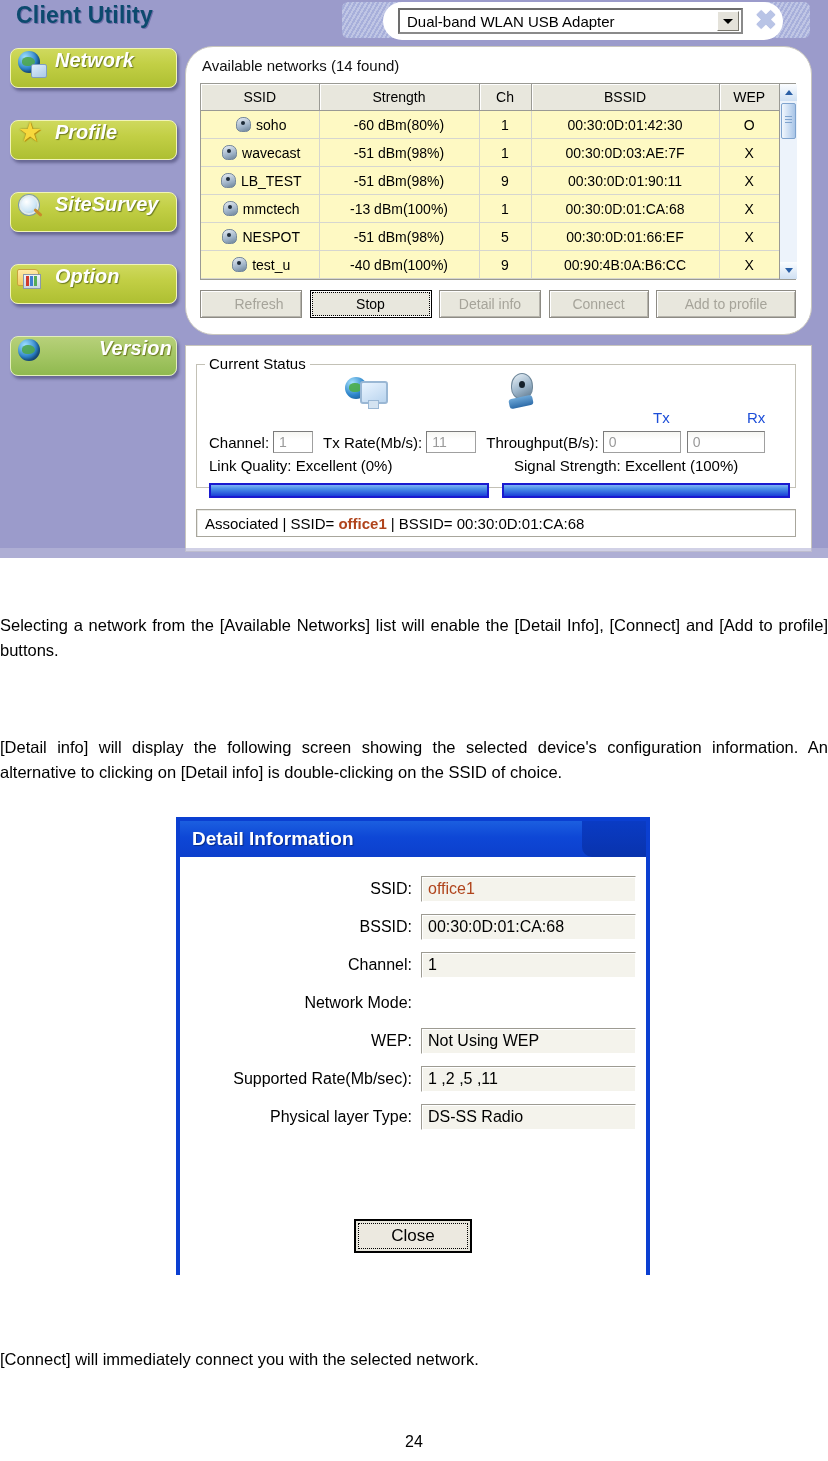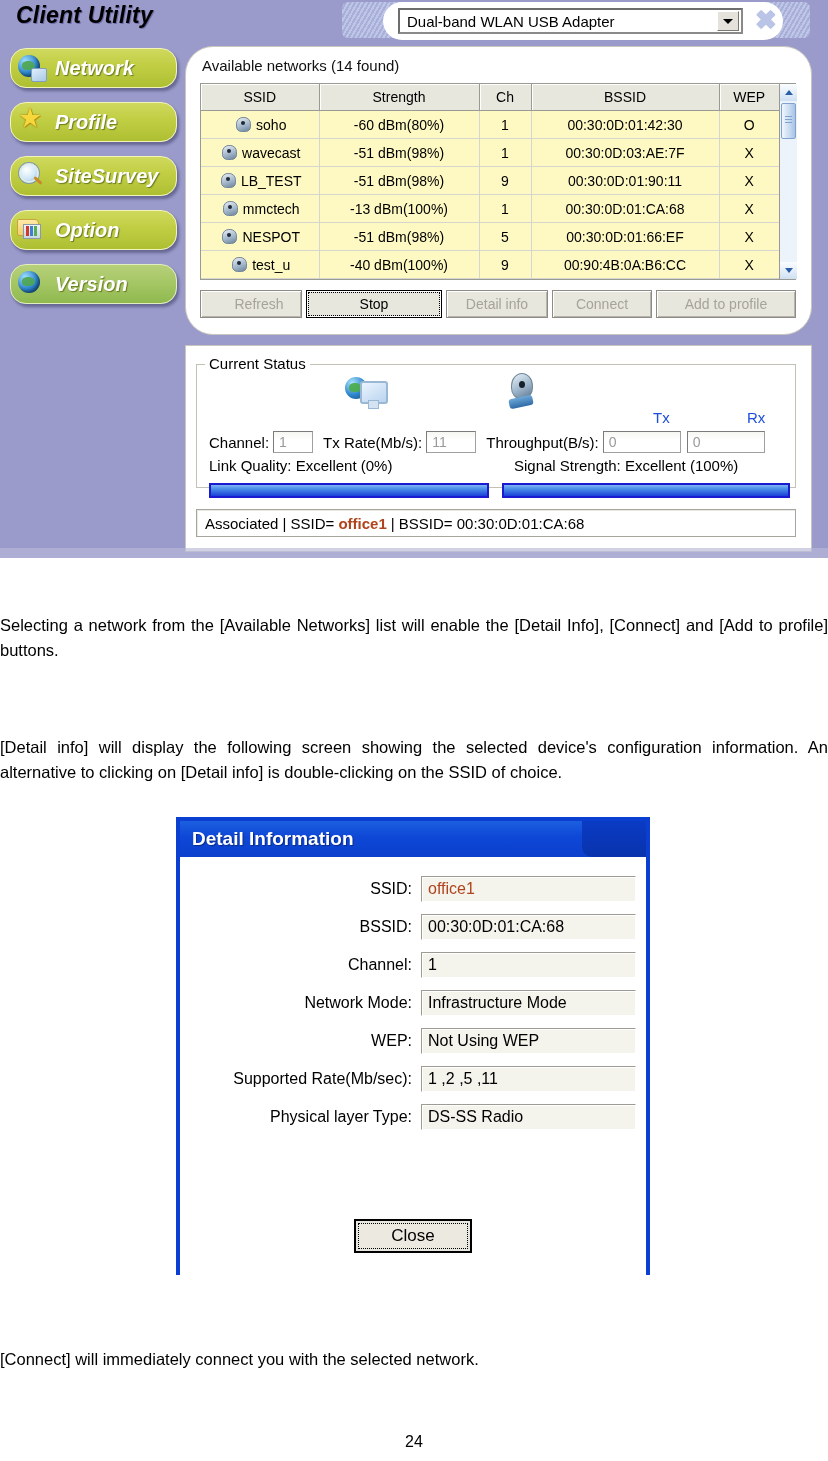--- a/index.html
+++ b/index.html
@@ -36,22 +36,21 @@
   .app-titlebar {
     position: absolute;
     left: 0; top: 0;
     width: 828px; height: 42px;
   }
   .app-title {
     position: absolute;
     left: 16px; top: 2px;
     font-size: 23px;
     font-weight: bold;
-    font-style: italic;
-    color: #000000;
+    color: #0c4a6e;
     text-shadow: 1px 1px 0 #6f6fa8;
     letter-spacing: .2px;
   }
   
   .adapter-pill {
     position: absolute;
     left: 383px; top: 2px;
     width: 400px; height: 38px;
     background: #ffffff;
     border-radius: 19px;
@@ -122,35 +121,36 @@
 
   
   .sidebar {
     position: absolute;
     left: 10px; top: 48px;
     width: 168px; height: 280px;
   }
   .side-btn {
     position: relative;
     width: 165px; height: 38px;
-    margin-bottom: 14px;
-    border-radius: 16px;
+    margin-bottom: 32px;
+    border-radius: 8px;
     box-shadow: 2px 3px 3px rgba(40,40,80,.45);
     display: flex;
-    align-items: center;
+    align-items: flex-start;
     cursor: pointer;
     overflow: hidden;
   }
   .side-btn.olive {
     background: linear-gradient(180deg,#cfd95e 0%, #c2cf45 40%, #aebf32 100%);
     border: 1px solid #f1f4b6;
   }
   .side-btn.green {
     background: linear-gradient(180deg,#b7d07a 0%, #a6c766 45%, #8fb94f 100%);
     border: 1px solid #e2eebd;
+    gap: 44px;
   }
   .side-btn-label {
     font-size: 20px;
     font-weight: bold;
     font-style: italic;
     color: #ffffff;
     text-shadow: 1px 1px 1px #6c7a20;
     margin-left: 8px;
     white-space: nowrap;
   }
@@ -365,21 +365,21 @@
   }
   .win-btn.enabled .focus-ring {
     border: 1px dotted #000;
     width: 100%; height: 100%;
     display: flex; align-items: center; justify-content: center;
     box-sizing: border-box;
     background: #e8e7dd;
     outline: 1px solid #fff;
   }
   .b-refresh  { width: 102px; padding-left: 16px; }
-  .b-stop     { width: 136px; }
+  .b-stop     { width: 122px; }
   .b-detail   { width: 102px; }
   .b-connect  { width: 100px; }
   .b-addprof  { width: 140px; }
 
   
   .status-panel {
     left: 185px; top: 345px;
     width: 625px; height: 205px;
   }
   .group-box {
@@ -873,21 +873,20 @@
       <div class="det-row">
         <span class="det-label">BSSID:</span>
         <span class="det-value">00:30:0D:01:CA:68</span>
       </div>
       <div class="det-row">
         <span class="det-label">Channel:</span>
         <span class="det-value">1</span>
       </div>
       <div class="det-row">
         <span class="det-label">Network Mode:</span>
-        <span class="det-value">Infrastructure Mode</span>
       </div>
       <div class="det-row">
         <span class="det-label">WEP:</span>
         <span class="det-value">Not Using WEP</span>
       </div>
       <div class="det-row">
         <span class="det-label">Supported Rate(Mb/sec):</span>
         <span class="det-value">1 ,2 ,5 ,11</span>
       </div>
       <div class="det-row">

